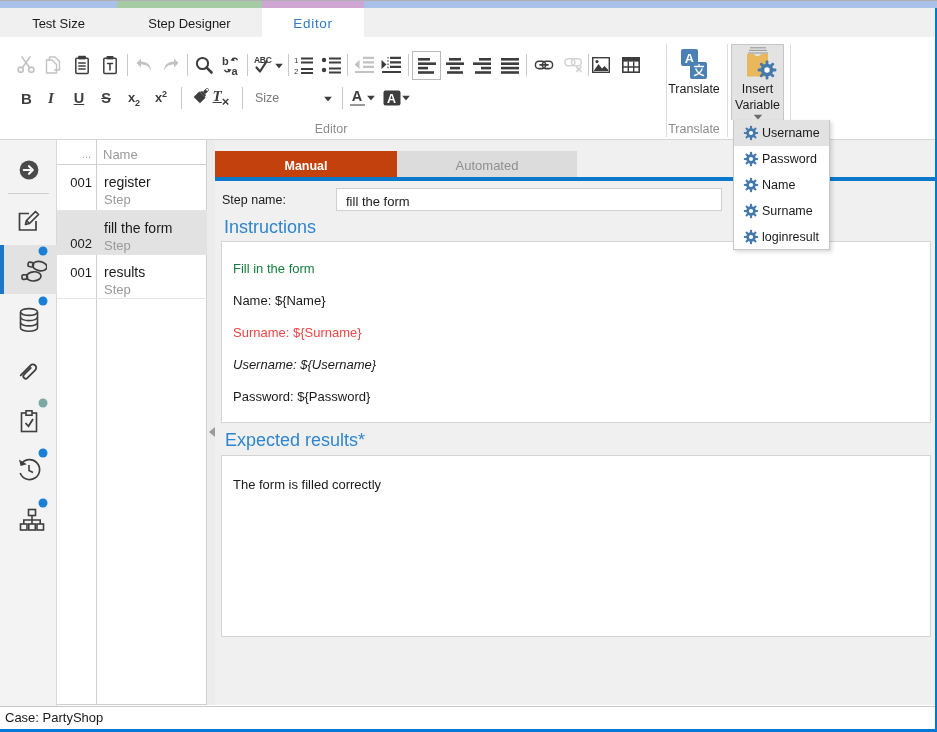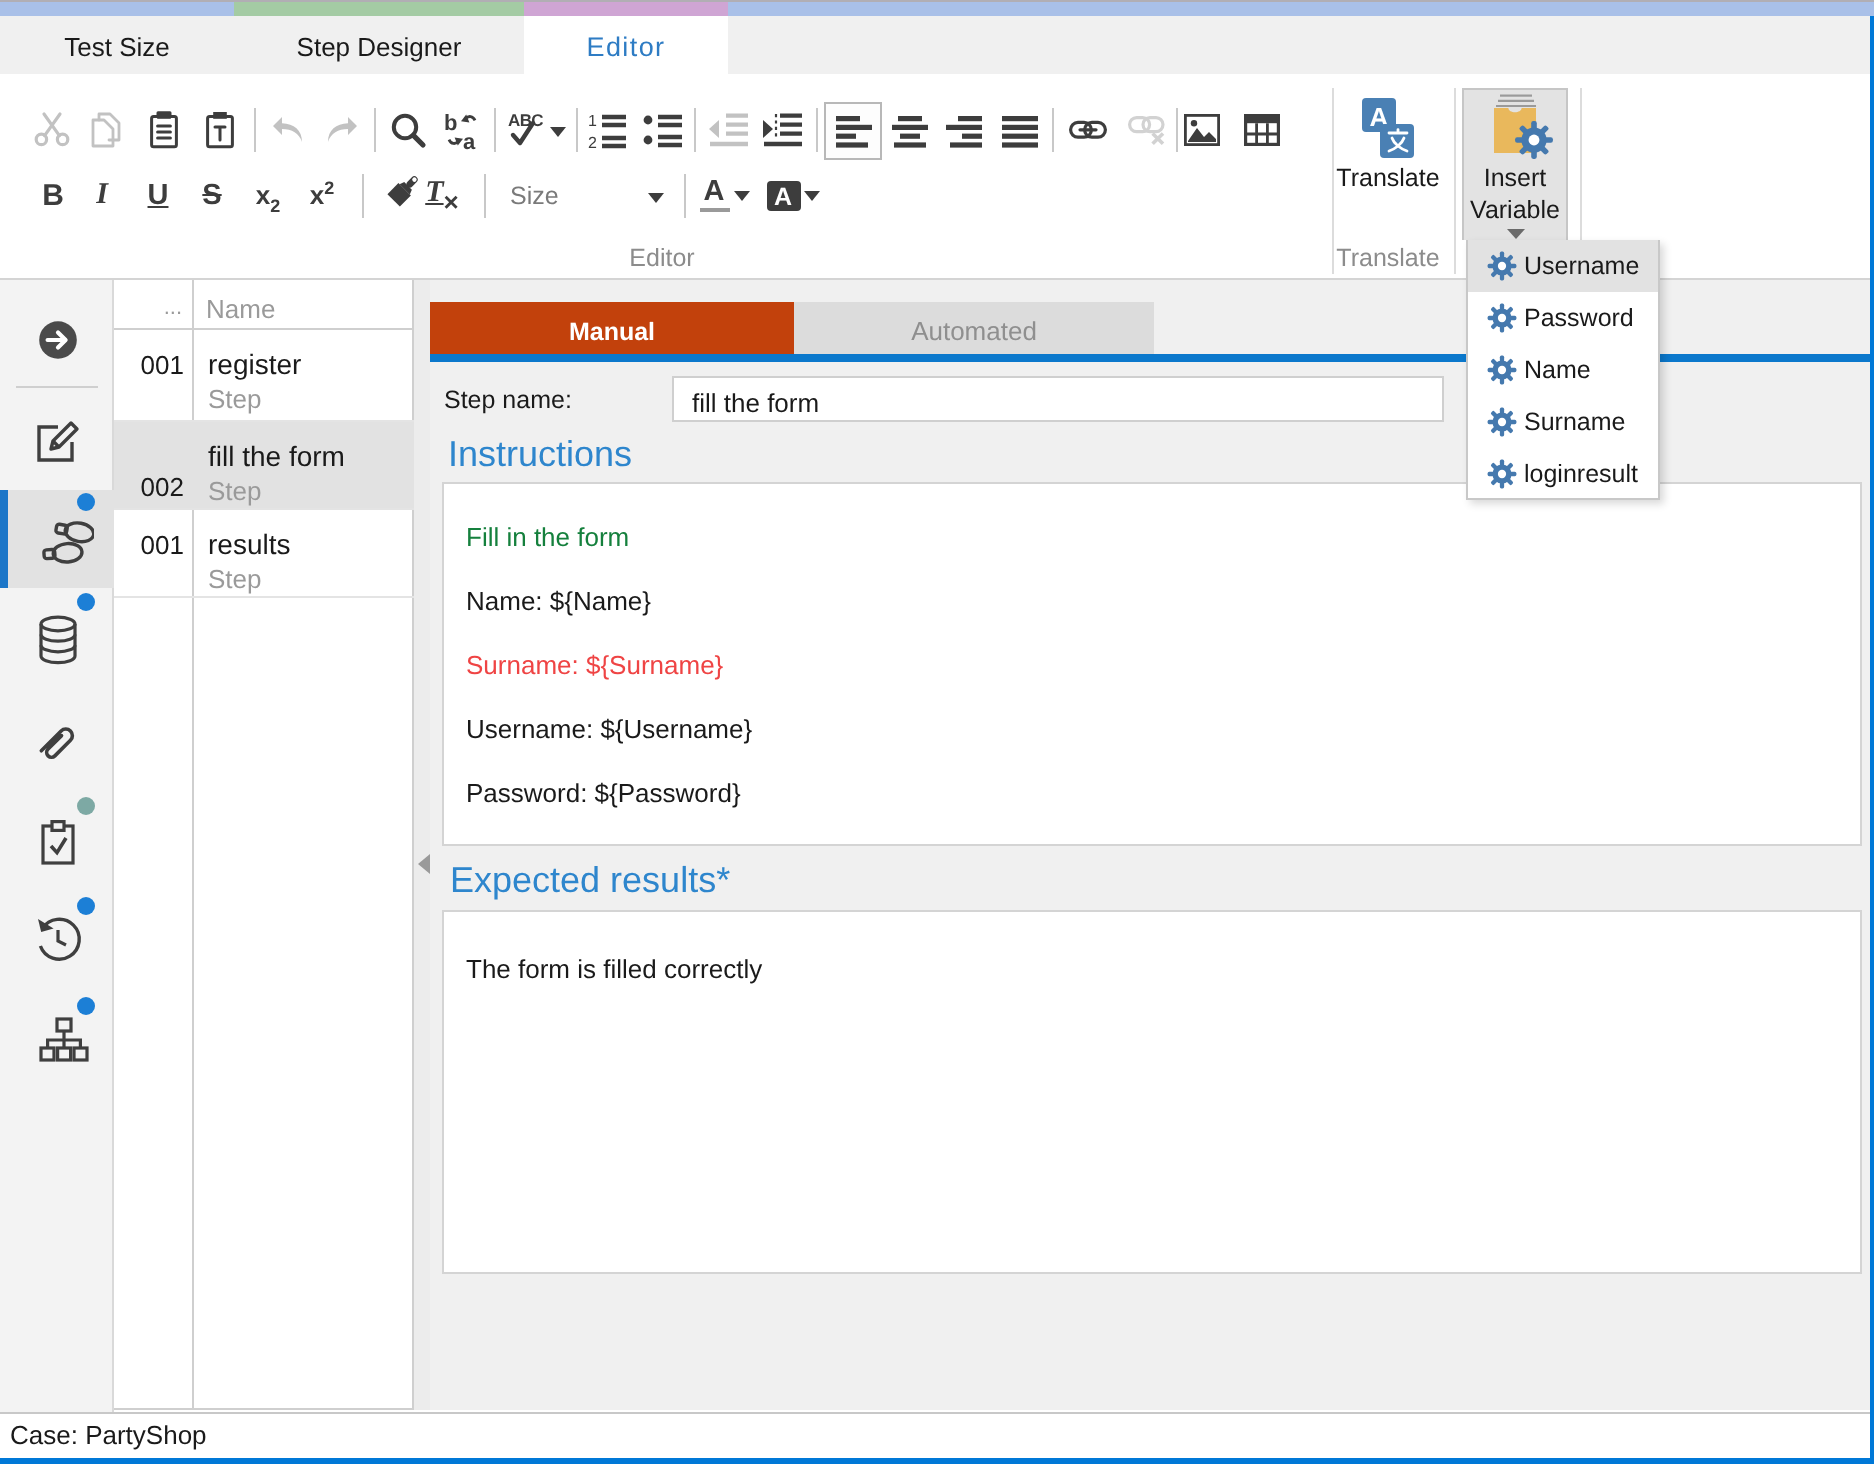--- a/index.html
+++ b/index.html
@@ -428,21 +428,21 @@
 <div class="abs" style="left:397px;top:151px;width:180px;height:26px;background:#dcdcdc;display:flex;align-items:center;justify-content:center;padding-top:3px;color:#8f8f8f;font-size:13px;">Automated</div>
 <div class="abs" style="left:215px;top:177px;width:720px;height:4px;background:#0b78cc;"></div>
 <div class="abs" style="left:222px;top:193px;font-size:12.5px;color:#1a1a1a;">Step name:</div>
 <div class="abs" style="left:336px;top:188px;width:386px;height:23px;background:#fff;border:1px solid #cfcfcf;"></div>
 <div class="abs" style="left:346px;top:194px;font-size:13px;color:#1a1a1a;">fill the form</div>
 <div class="abs" style="left:224px;top:217px;font-size:18px;color:#2e86cd;">Instructions</div>
 <div class="abs" style="left:221px;top:241px;width:710px;height:182px;background:#fff;border:1px solid #d4d4d4;"></div>
 <div class="abs" style="left:233px;top:261px;font-size:13px;color:#15803d;">Fill in the form</div>
 <div class="abs" style="left:233px;top:293px;font-size:13px;color:#1a1a1a;">Name: ${Name}</div>
 <div class="abs" style="left:233px;top:325px;font-size:13px;color:#ef4444;">Surname: ${Surname}</div>
-<div class="abs" style="left:233px;top:357px;font-size:13px;color:#1a1a1a;">Username: ${Username}</div>
+<div class="abs" style="left:233px;top:357px;font-size:13px;color:#1a1a1a;font-style:italic;">Username: ${Username}</div>
 <div class="abs" style="left:233px;top:389px;font-size:13px;color:#1a1a1a;">Password: ${Password}</div>
 <div class="abs" style="left:225px;top:430px;font-size:18px;color:#2e86cd;">Expected results*</div>
 <div class="abs" style="left:221px;top:455px;width:710px;height:182px;background:#fff;border:1px solid #d4d4d4;"></div>
 <div class="abs" style="left:233px;top:477px;font-size:13px;color:#1a1a1a;">The form is filled correctly</div>
 <div class="abs" style="left:0;top:706px;width:937px;height:1px;background:#c8c8c8;"></div>
 <div class="abs" style="left:0;top:707px;width:937px;height:22px;background:#fff;"></div>
 <div class="abs" style="left:5px;top:710px;font-size:13px;color:#1a1a1a;">Case: PartyShop</div>
 <div class="abs" style="left:0;top:729px;width:937px;height:3px;background:#0078d7;"></div>
 <div class="abs" style="left:935px;top:8px;width:2px;height:724px;background:#0078d7;"></div>
 <div class="abs" style="left:733px;top:120px;width:97px;height:130px;background:#fff;border:1px solid #c8c8c8;box-shadow:2px 2px 4px rgba(0,0,0,0.15);"></div>

